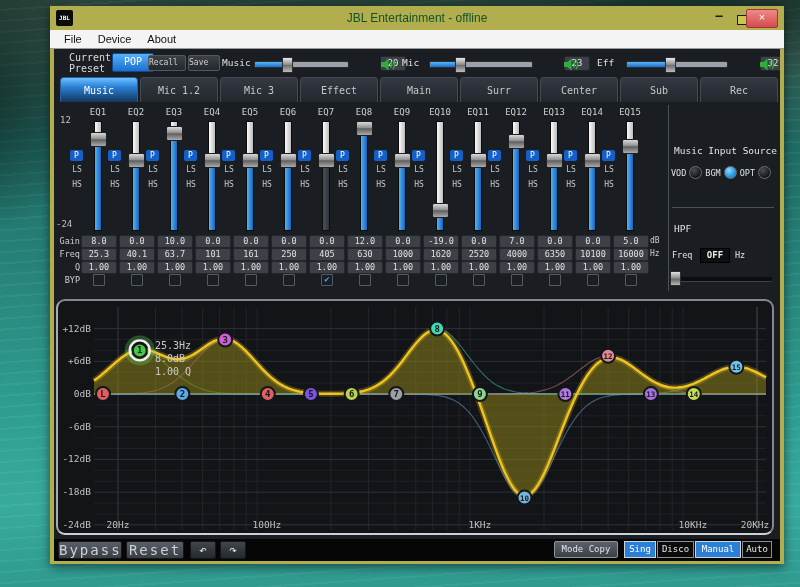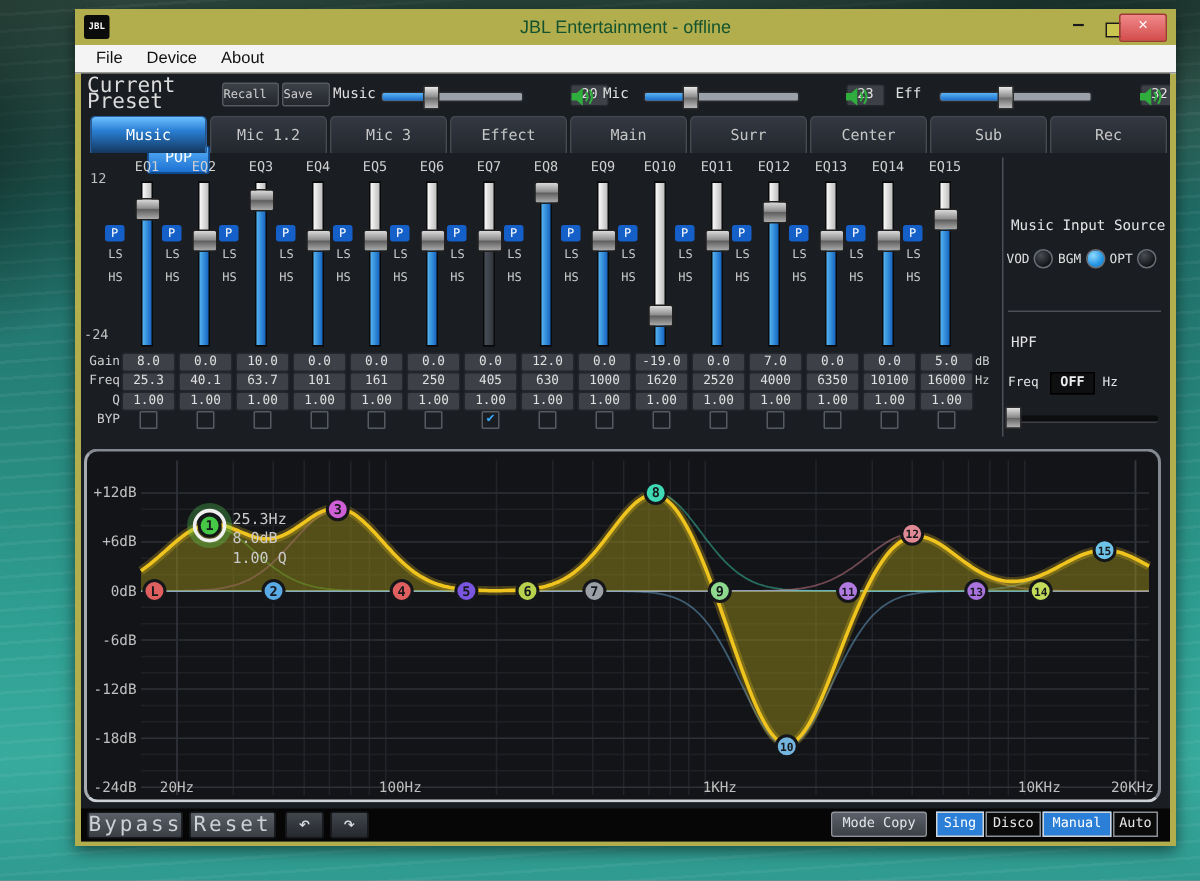--- a/index.html
+++ b/index.html
@@ -25,24 +25,24 @@
   .btn-close{position:absolute;right:6px;top:3px;width:30px;height:17px;
     background:linear-gradient(#f08989,#d44c4c);border:1px solid #a23737;border-radius:2px;
     color:#fff;text-align:center;line-height:15px;font-size:11px;font-family:"Liberation Sans",sans-serif;}
   .menubar{height:18px;background:#f4f4f4;border-bottom:1px solid #9a9a9a;display:flex;
     align-items:center;padding-left:8px;gap:4px;font-family:"Liberation Sans",sans-serif;
     font-size:11px;color:#111;}
   .menu-item{padding:0 6px;line-height:16px;}
   .content{position:relative;width:726px;height:512px;background:#1a1d22;overflow:hidden;
     margin:0 4px;}
   
-  .preset-label{position:absolute;left:4px;top:3px;font-size:14px;line-height:11px;color:#dcdcdc;}
-  #pop{position:absolute;left:44px;top:4px;width:40px;height:17px;
+  .preset-label{position:absolute;left:15px;top:3px;font-size:10px;line-height:11px;color:#dcdcdc;}
+  #pop{position:absolute;left:58px;top:4px;width:40px;height:17px;
     background:linear-gradient(#58b0f8,#1a6fd0);border:1px solid #0d4a94;border-radius:2px;
-    color:#fff;font-size:10px;text-align:center;line-height:16px;margin-top:44px;}
+    color:#fff;font-size:10px;text-align:center;line-height:16px;}
   .sbtn{position:absolute;top:6px;height:14px;background:linear-gradient(#3c4148,#24272c);
     border:1px solid #55595f;border-radius:2px;color:#d0d0d0;font-size:8px;text-align:left;line-height:13px;}
   #recall{left:94px;width:36px;} #save{left:134px;width:30px;}
   .vol-label{position:absolute;top:8px;font-size:9.5px;color:#e0e0e0;}
   .vol-track{position:absolute;top:12px;height:5px;background:#9ba1a8;border-radius:2px;border:1px solid #2a2d31;}
   .vol-fill{position:absolute;left:0;top:0;height:100%;background:linear-gradient(#5ab4f5,#1a70cc);border-radius:2px;}
   .vol-handle{position:absolute;top:-5px;width:9px;height:14px;
     background:linear-gradient(180deg,#e8e8e8,#8f8f8f 46%,#6f6f6f 54%,#bdbdbd);
     border:1px solid #2e2e2e;border-radius:1px;}
   .vbox{position:absolute;top:7px;width:24px;height:13px;background:#3d4147;border:1px solid #23262a;

